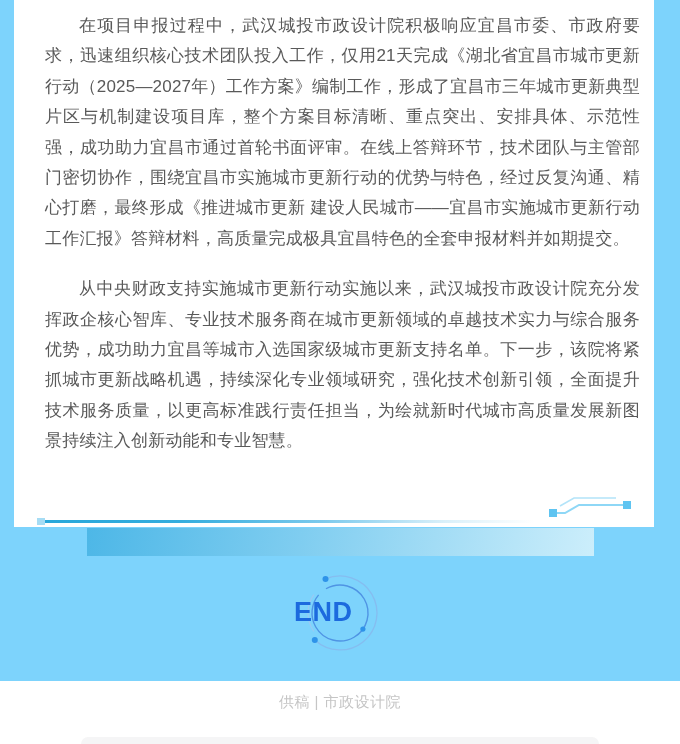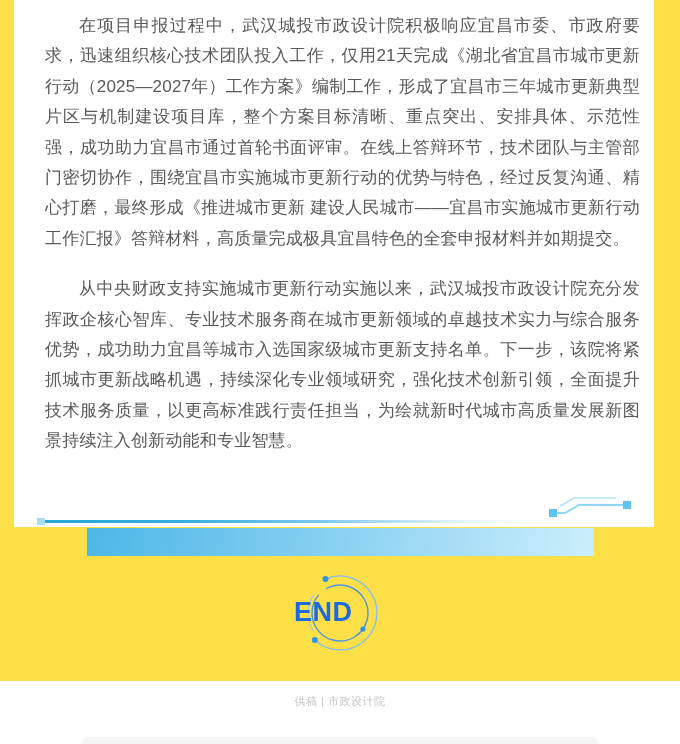--- a/index.html
+++ b/index.html
@@ -1,21 +1,21 @@
 <!DOCTYPE html>
 <html><head>
 <meta charset="utf-8">
 <style>
   html,body{margin:0;padding:0;}
   body{
     width:680px;height:744px;overflow:hidden;
     background:#f1f1f2;
     font-family:"Liberation Sans",sans-serif;
   }
-  .page{position:relative;width:680px;height:744px;background:#fde047;}
+  .page{position:relative;width:680px;height:744px;background:#7dd3fc;}
 
   
   .card{position:absolute;left:14px;top:0;width:640px;height:527px;background:#ffffff;}
   .content{padding:11px 14px 0 31px;}
   .para{
     margin:0 0 20px 0;
     font-size:17px;line-height:30.4px;color:#595959;
     text-align:justify;text-justify:inter-ideograph;
     text-indent:2em;letter-spacing:0.2px;
   }
@@ -48,21 +48,21 @@
     position:absolute;left:0;right:0;top:50%;transform:translateY(-52%);
     text-align:left;font-size:27px;font-weight:bold;color:#1c6ade;
     letter-spacing:0.5px;
   }
 
   
   .footer{
     position:absolute;left:0;top:681px;width:680px;height:63px;background:#ffffff;
   }
   .fline{
-    text-align:center;font-size:11px;line-height:23px;color:#c5c5c5;
+    text-align:center;font-size:15px;line-height:23px;color:#c5c5c5;
     letter-spacing:0.5px;
   }
   .fline:first-child{padding-top:9px;}
   .nextstrip{
     position:absolute;left:81px;bottom:0;width:518px;height:7px;
     background:#f5f5f6;border-radius:8px 8px 0 0;
   }
 </style>
 </head>
 <body>

